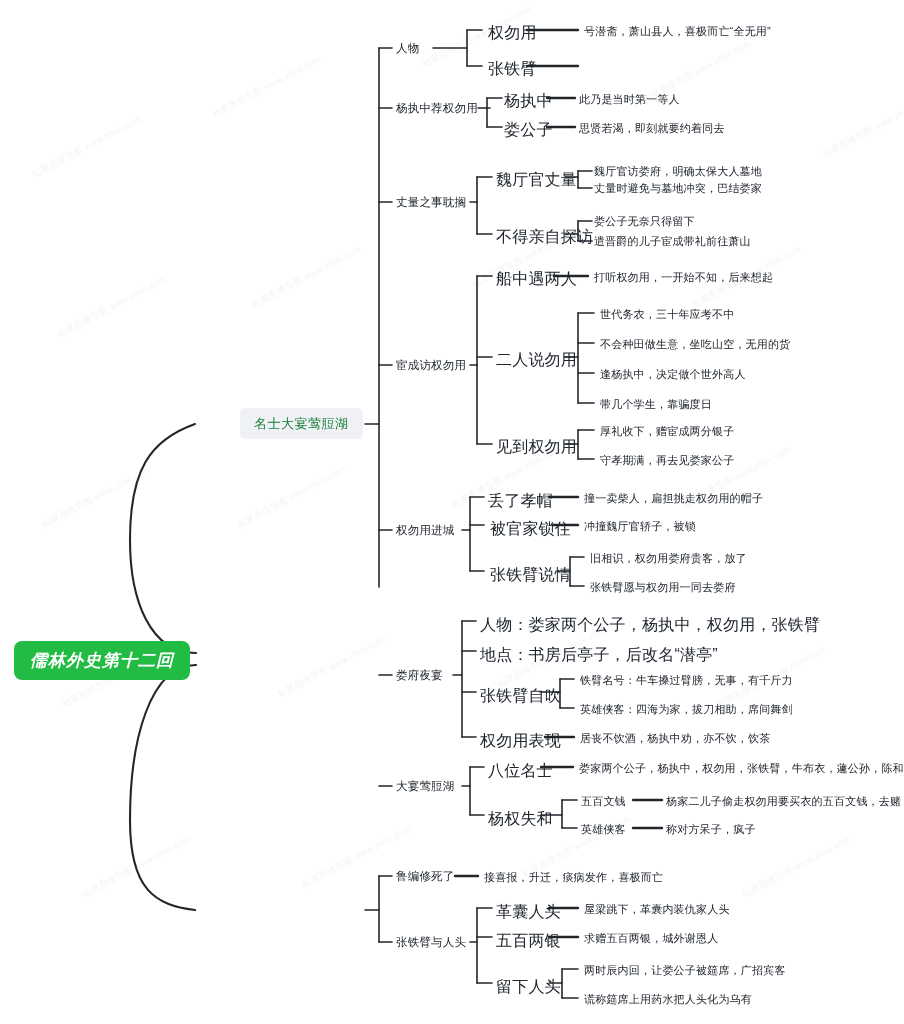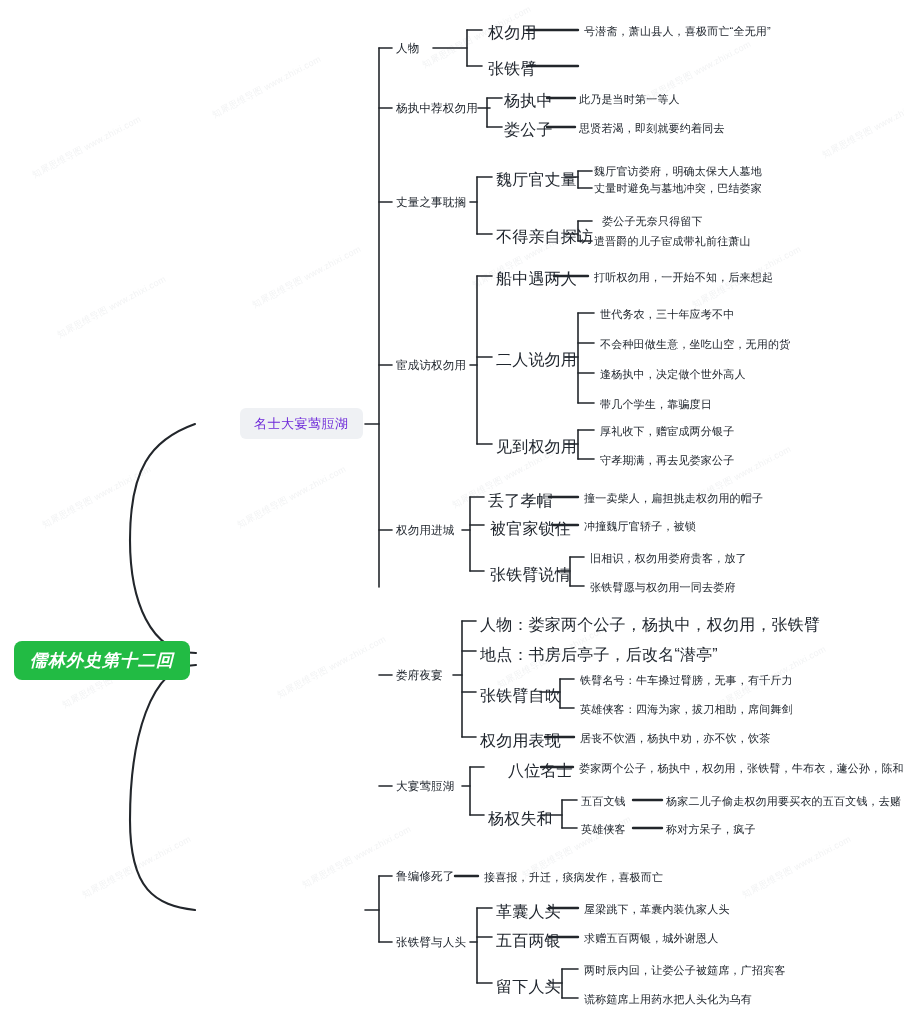--- a/index.html
+++ b/index.html
@@ -57,21 +57,21 @@
     color: #ffffff;
     font-size: 17px;
     font-weight: 700;
     padding: 11px 16px;
     border-radius: 8px;
     letter-spacing: 1px;
     font-style: italic;
   }
   .node-l1 {
     background: #eff1f4;
-    color: #6d28d9;
+    color: #15803d;
     font-size: 13px;
     font-weight: 500;
     padding: 9px 14px;
     border-radius: 6px;
     letter-spacing: 0.5px;
     text-align: right;
   }
   .node-l2 {
     color: #20262e;
     font-size: 11.5px;
@@ -253,21 +253,21 @@
     <div class="node node-l3" style="left:503px; top:91px;">杨执中</div>
     <div class="node node-l4" style="left:578px; top:92px;">此乃是当时第一等人</div>
     <div class="node node-l3" style="left:503px; top:120px;">娄公子</div>
     <div class="node node-l4" style="left:578px; top:121px;">思贤若渴，即刻就要约着同去</div>
 
     <div class="node node-l2" style="left:395px; top:195px;">丈量之事耽搁</div>
     <div class="node node-l3" style="left:495px; top:170px;">魏厅官丈量</div>
     <div class="node node-l4" style="left:593px; top:164px;">魏厅官访娄府，明确太保大人墓地</div>
     <div class="node node-l4" style="left:593px; top:181px;">丈量时避免与墓地冲突，巴结娄家</div>
     <div class="node node-l3" style="left:495px; top:227px;">不得亲自探访</div>
-    <div class="node node-l4" style="left:593px; top:214px;margin-left:8px;">娄公子无奈只得留下</div>
+    <div class="node node-l4" style="left:593px; top:214px;">娄公子无奈只得留下</div>
     <div class="node node-l4" style="left:593px; top:234px;">遣晋爵的儿子宦成带礼前往萧山</div>
 
     <div class="node node-l2" style="left:395px; top:358px;">宦成访权勿用</div>
     <div class="node node-l3" style="left:495px; top:269px;">船中遇两人</div>
     <div class="node node-l4" style="left:593px; top:270px;">打听权勿用，一开始不知，后来想起</div>
     <div class="node node-l3" style="left:495px; top:350px;">二人说勿用</div>
     <div class="node node-l4" style="left:599px; top:307px;">世代务农，三十年应考不中</div>
     <div class="node node-l4" style="left:599px; top:337px;">不会种田做生意，坐吃山空，无用的货</div>
     <div class="node node-l4" style="left:599px; top:367px;">逢杨执中，决定做个世外高人</div>
     <div class="node node-l4" style="left:599px; top:397px;">带几个学生，靠骗度日</div>
@@ -287,21 +287,21 @@
     <div class="node node-l2" style="left:395px; top:668px;">娄府夜宴</div>
     <div class="node node-l3" style="left:479px; top:615px;">人物：娄家两个公子，杨执中，权勿用，张铁臂</div>
     <div class="node node-l3" style="left:479px; top:645px;">地点：书房后亭子，后改名“潜亭”</div>
     <div class="node node-l3" style="left:479px; top:686px;">张铁臂自吹</div>
     <div class="node node-l4" style="left:579px; top:673px;">铁臂名号：牛车搡过臂膀，无事，有千斤力</div>
     <div class="node node-l4" style="left:579px; top:702px;">英雄侠客：四海为家，拔刀相助，席间舞剑</div>
     <div class="node node-l3" style="left:479px; top:731px;">权勿用表现</div>
     <div class="node node-l4" style="left:579px; top:731px;">居丧不饮酒，杨执中劝，亦不饮，饮茶</div>
 
     <div class="node node-l2" style="left:395px; top:779px;">大宴莺脰湖</div>
-    <div class="node node-l3" style="left:487px; top:761px;margin-left:20px;">八位名士</div>
+    <div class="node node-l3" style="left:487px; top:761px;">八位名士</div>
     <div class="node node-l4" style="left:578px; top:761px;">娄家两个公子，杨执中，权勿用，张铁臂，牛布衣，蘧公孙，陈和甫</div>
     <div class="node node-l3" style="left:487px; top:809px;">杨权失和</div>
     <div class="node node-l4" style="left:580px; top:794px;">五百文钱</div>
     <div class="node node-l4" style="left:665px; top:794px;">杨家二儿子偷走权勿用要买衣的五百文钱，去赌</div>
     <div class="node node-l4" style="left:580px; top:822px;">英雄侠客</div>
     <div class="node node-l4" style="left:665px; top:822px;">称对方呆子，疯子</div>
 
     <div class="node node-l2" style="left:395px; top:869px;">鲁编修死了</div>
     <div class="node node-l4" style="left:483px; top:870px;">接喜报，升迁，痰病发作，喜极而亡</div>
 

